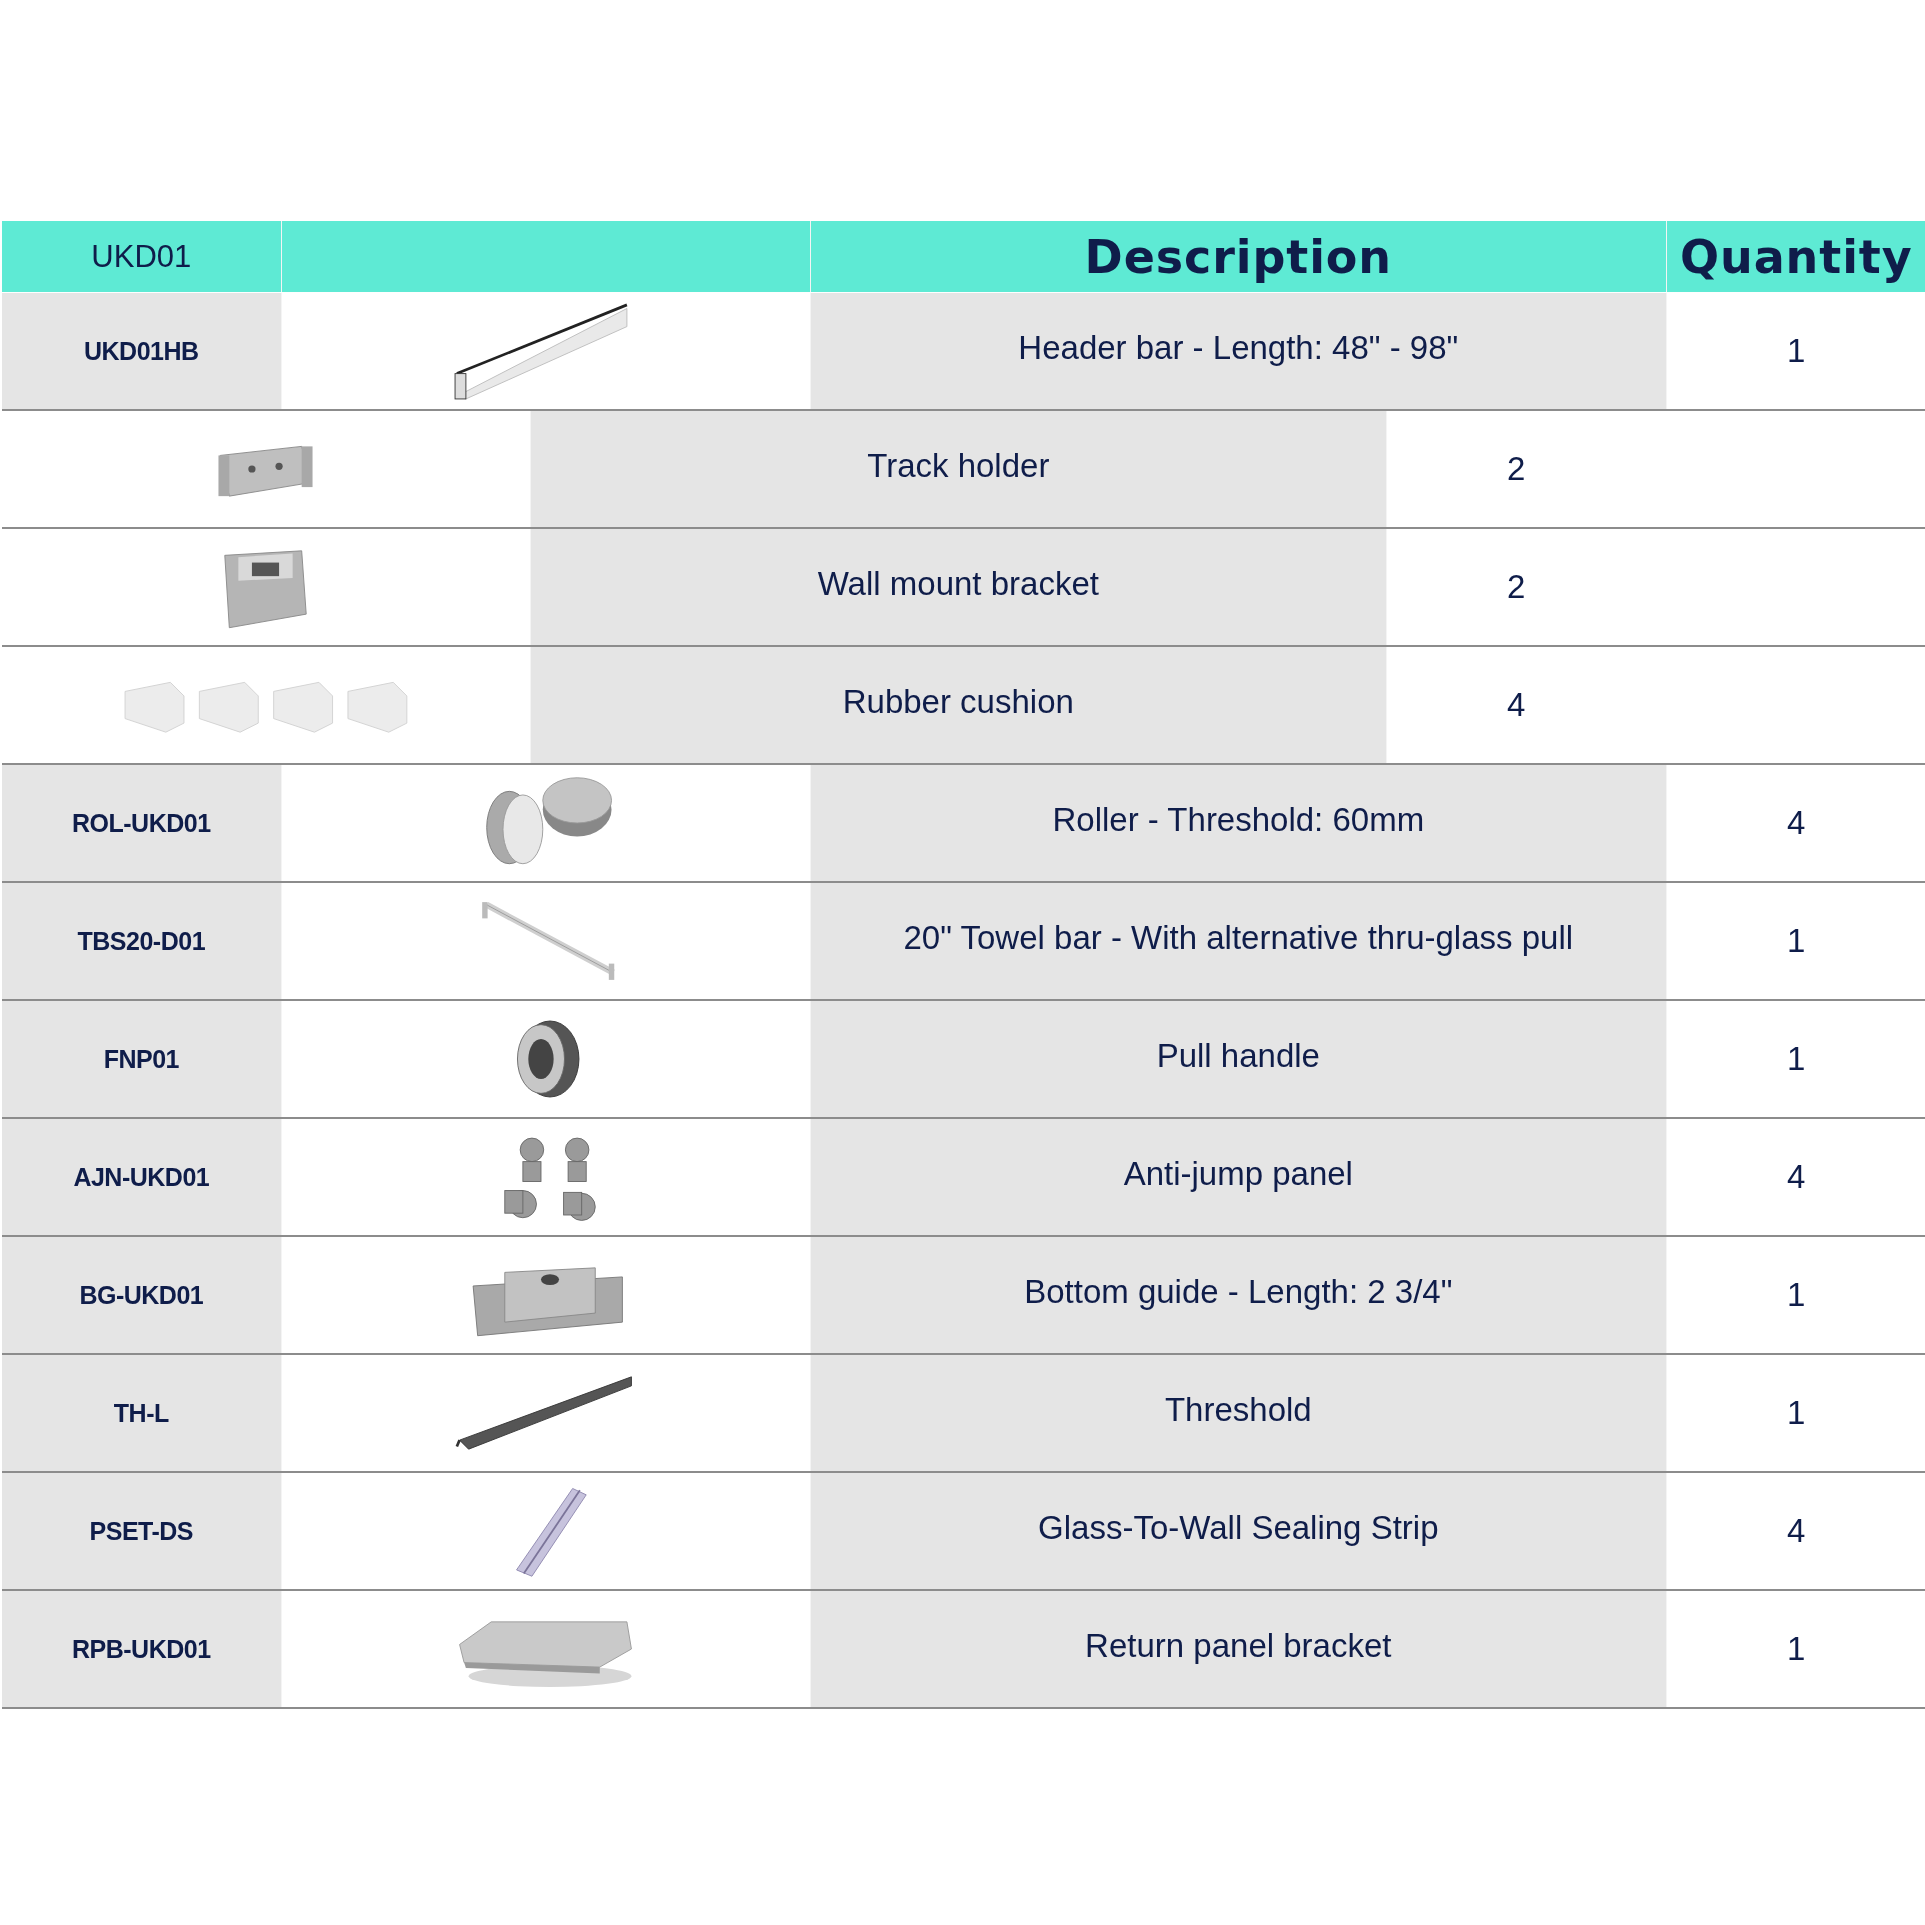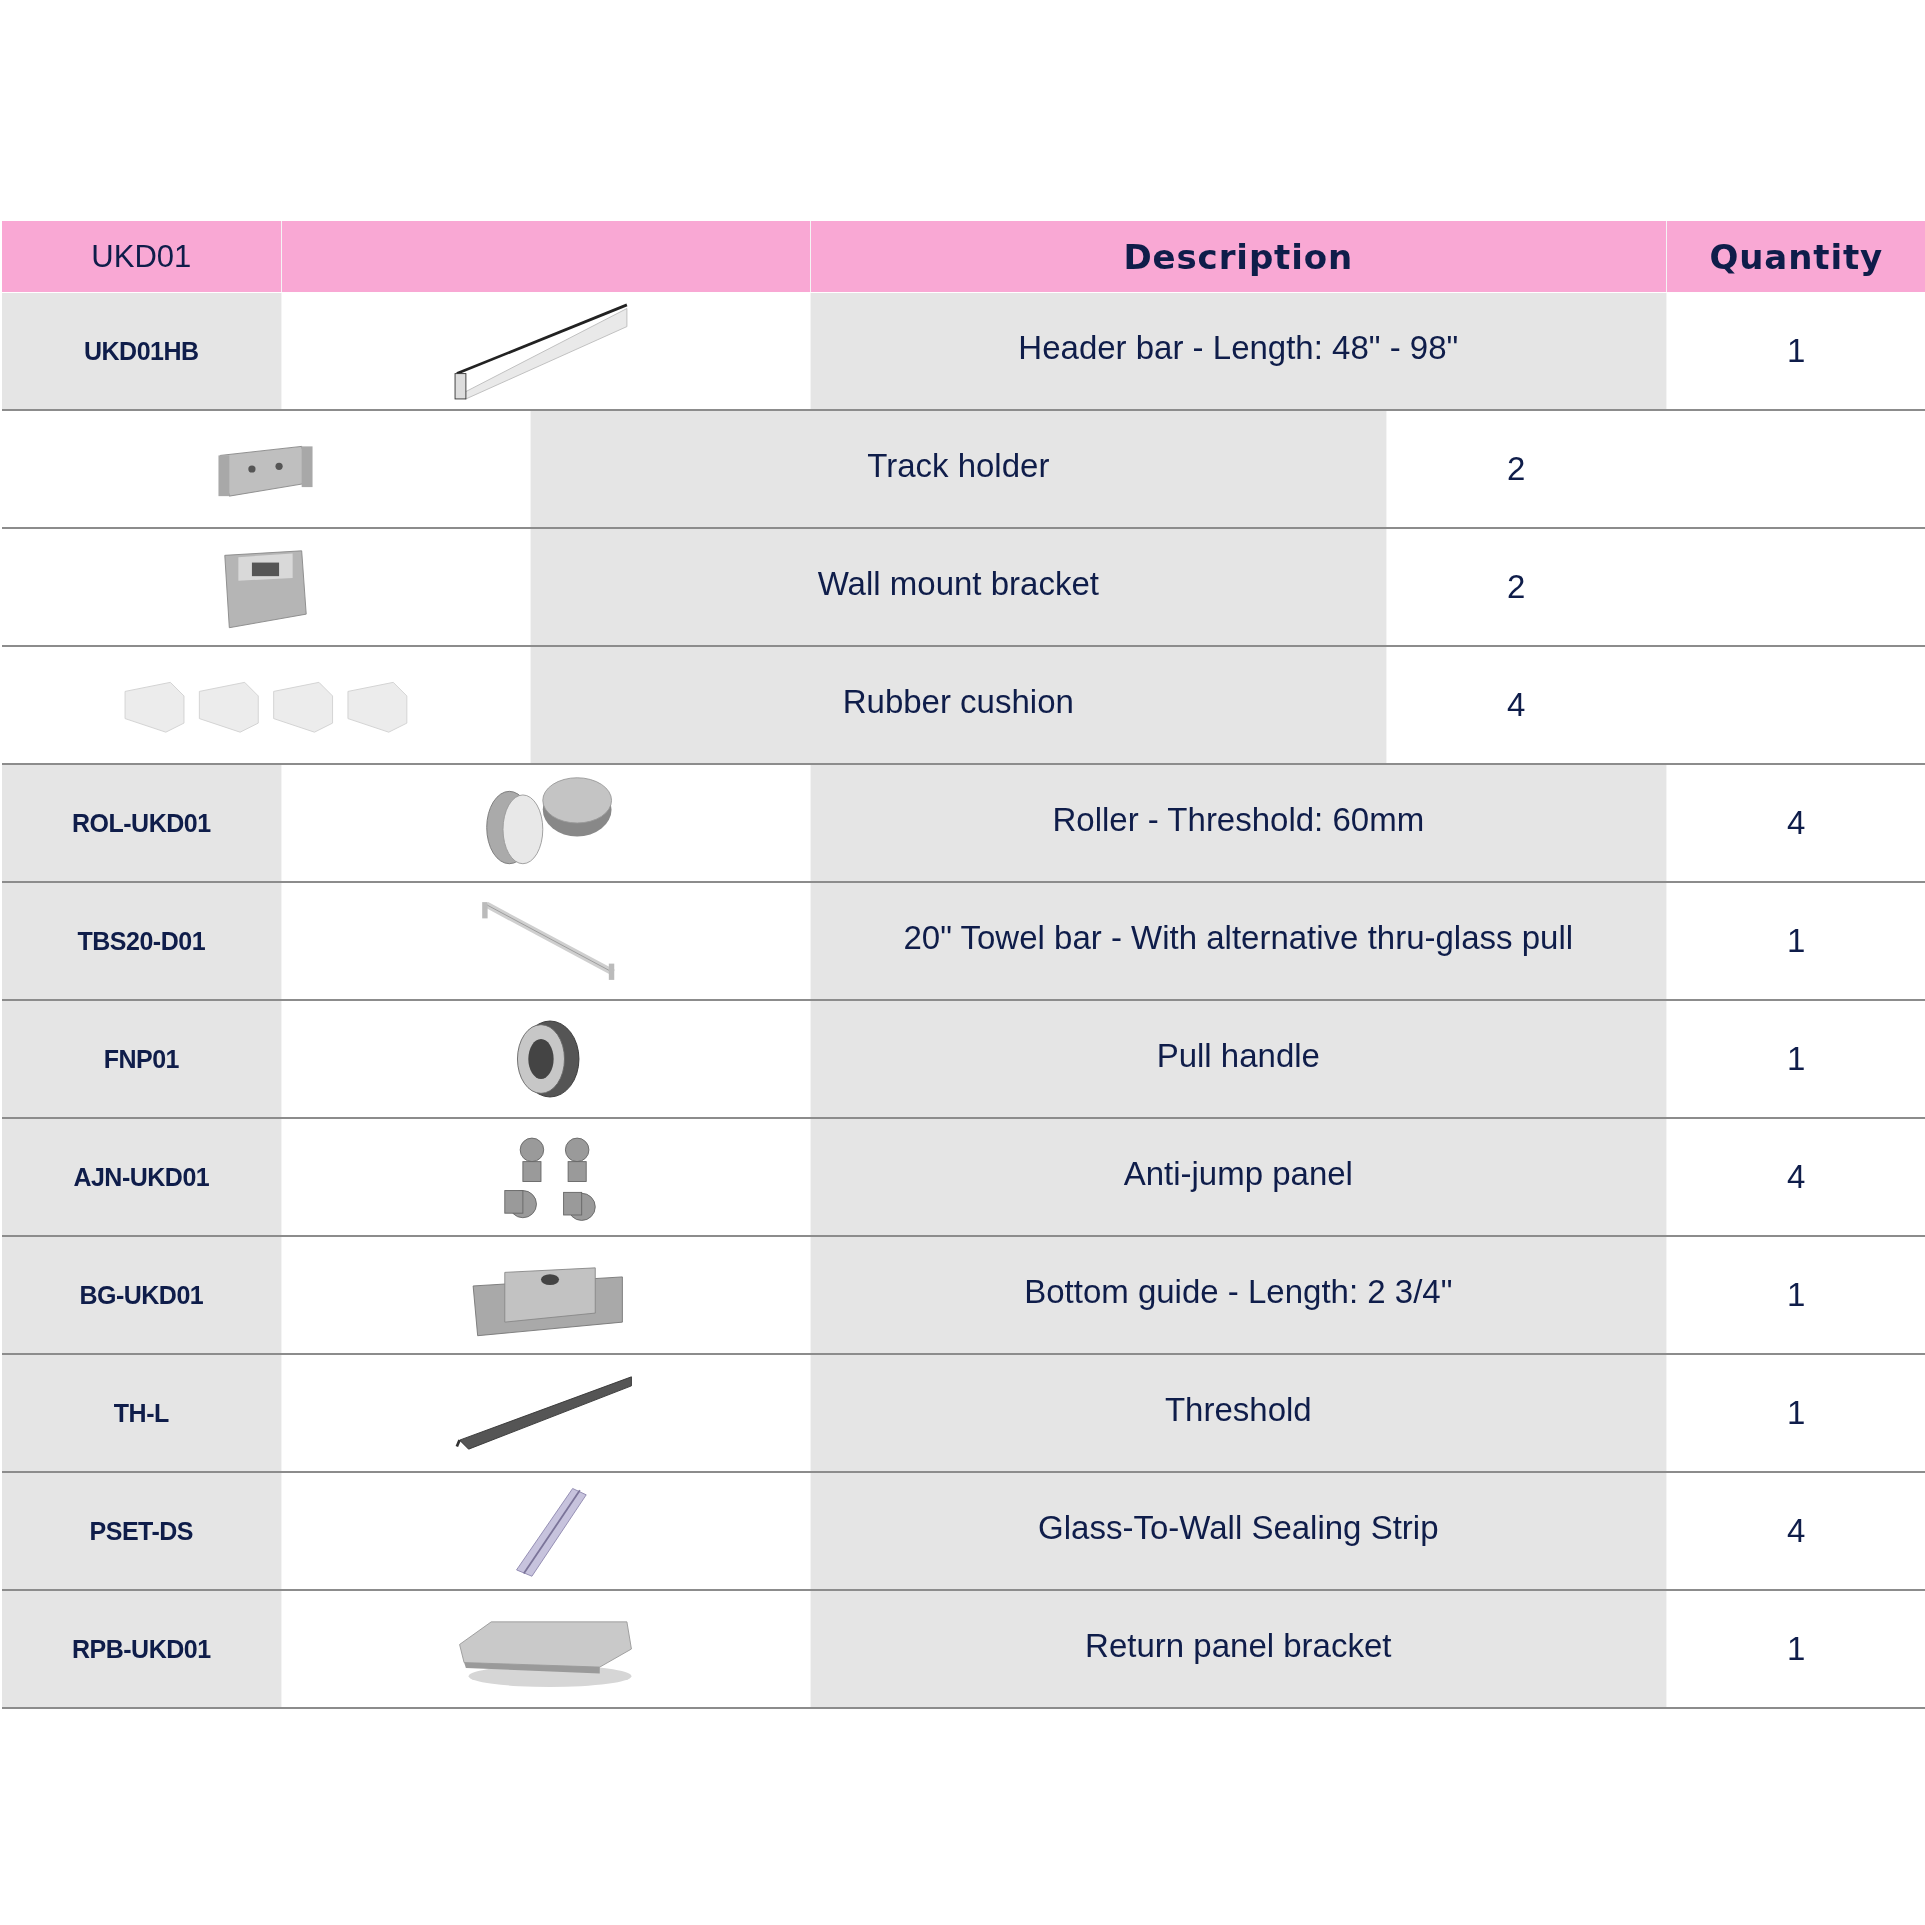--- a/index.html
+++ b/index.html
@@ -6,23 +6,23 @@
   body { width: 1926px; height: 1926px; position: relative; overflow: hidden;
          font-family: "Liberation Sans", sans-serif; color: #0f1d4a; }
   .parts-table { position: absolute; left: 1.8px; top: 221px; width: 1924px; }
   .row { display: flex; height: 118px; box-sizing: border-box; border-bottom: 2.7px solid #8c8c8c; }
   .row.header { height: 72px; border-bottom: 1.8px solid #ffffff; }
   .cell { box-sizing: border-box; display: flex; align-items: center; justify-content: center; }
   .c1 { width: 280px; background: #e5e5e5; border-right: 1.8px solid #f4f4f4; }
   .c2 { width: 528px; background: #ffffff; }
   .c3 { width: 857px; background: #e5e5e5; border-left: 1.8px solid #f4f4f4; border-right: 1.8px solid #f4f4f4; }
   .c4 { width: 259px; background: #ffffff; }
-  .header .cell { background: #f9a8d4; }
+  .header .cell { background: #5eead4; }
   .header .c1 { font-size: 31px; font-weight: normal; }
-  .header .c3, .header .c4 { font-family: "DejaVu Sans", sans-serif; font-weight: bold; font-size: 34px; letter-spacing: 0.9px; }
+  .header .c3, .header .c4 { font-family: "DejaVu Sans", sans-serif; font-weight: bold; font-size: 46px; letter-spacing: 0.9px; }
   .sku { font-weight: bold; font-size: 25px; letter-spacing: -0.5px; }
   .desc { font-size: 33px; padding-bottom: 5.4px; }
   .qty { font-size: 33px; }
   .img { width: 199px; height: 100px; }
 </style>
 </head>
 <body>
 
 <div class="parts-table">
   <div class="row header">

